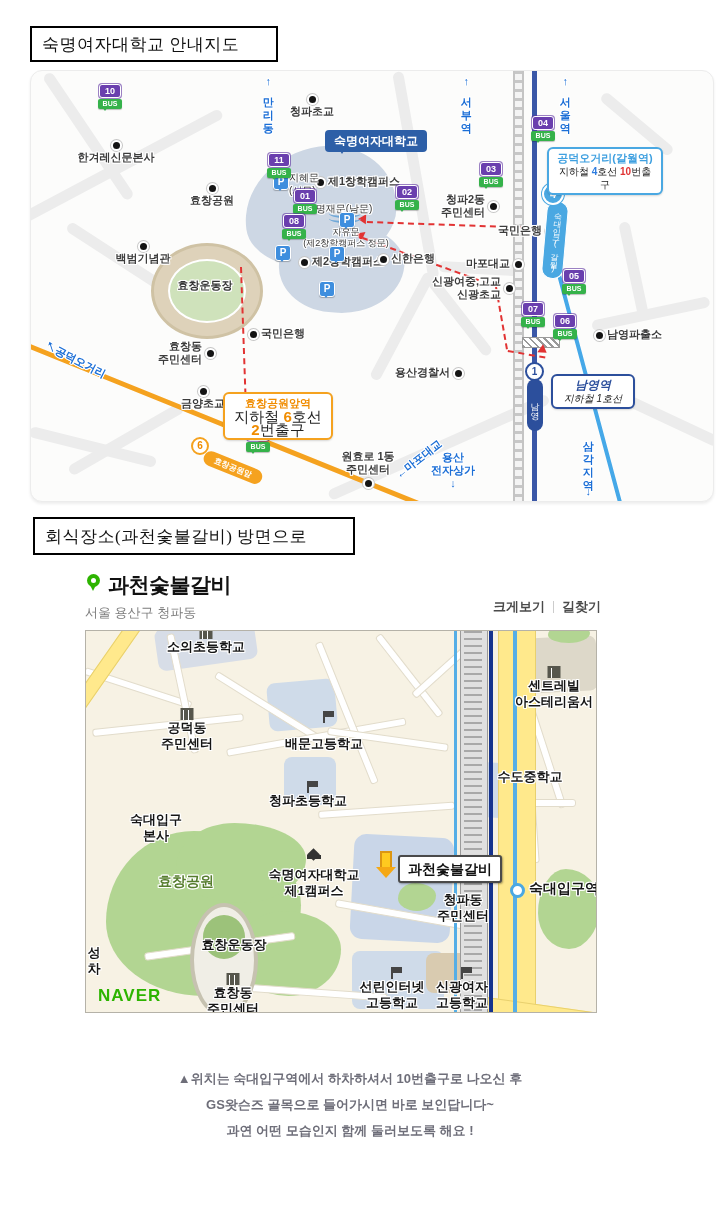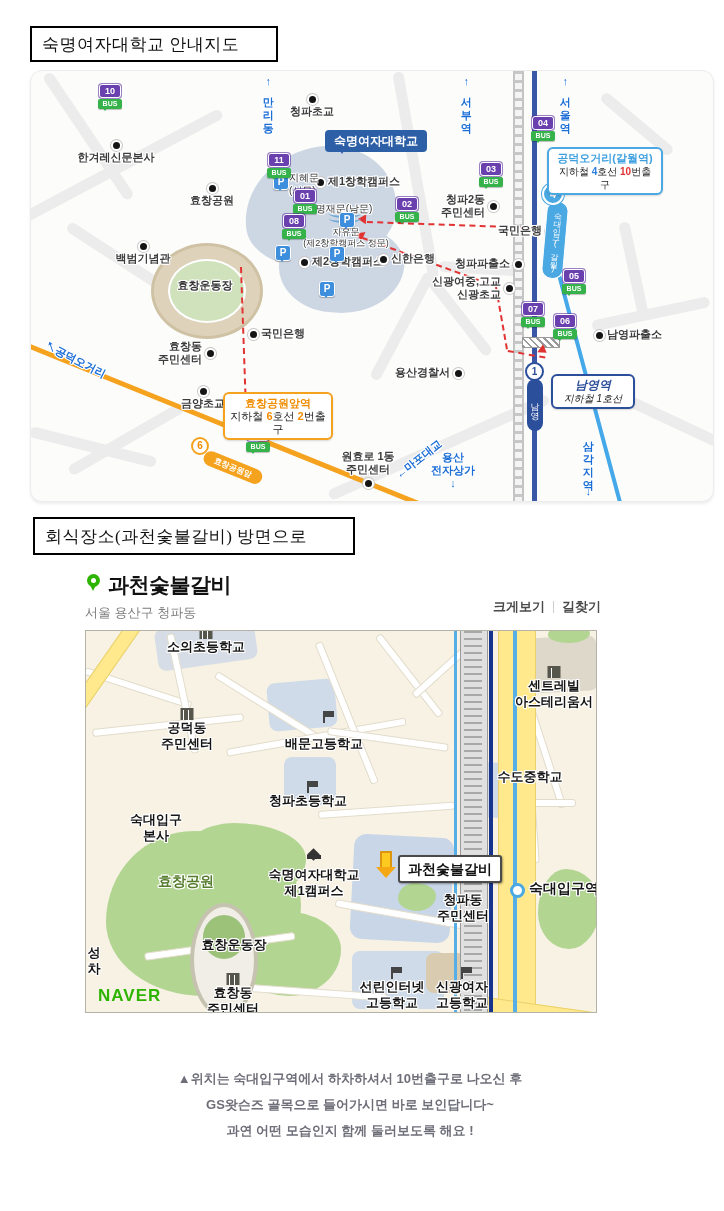--- a/index.html
+++ b/index.html
@@ -56,21 +56,21 @@
   .pillv{writing-mode:vertical-rl;text-orientation:upright;}
   .callout{position:absolute;background:#fff;border:2px solid;border-radius:6px;text-align:center;
         padding:2px 5px;z-index:8;box-shadow:0 1px 2px rgba(0,0,0,.15);}
   .callout .c1{font-weight:bold;font-size:11px;line-height:14px;}
   .callout .c2{font-size:10px;line-height:13px;color:#222;}
   .n-blue{color:#2e7de0;font-weight:bold;}
   .n-red{color:#e03333;font-weight:bold;}
   .n-org{color:#f08c00;font-weight:bold;}
   .co-suk{border-color:var(--station-lightblue);} .co-suk .c1{color:#3fa0e0;}
   .co-nam{border-color:#2c4f9c;} .co-nam .c1{color:#2c4f9c;font-size:12px;}
-  .co-hyo{border-color:var(--line6-orange);} .co-hyo .c1{color:#f08c00;} .co-hyo .c2{font-size:11px;}
+  .co-hyo{border-color:var(--line6-orange);} .co-hyo .c1{color:#f08c00;} .co-hyo .c2{font-size:15px;}
   .univ-co{position:absolute;background:var(--univ-blue);color:#fff;font:bold 12px/22px "Liberation Sans",sans-serif;
         border-radius:4px;padding:0 9px;z-index:8;}
   .univ-co::after{content:"";position:absolute;left:12px;bottom:-7px;border:5px solid transparent;border-top:8px solid var(--univ-blue);}
   .wave{position:absolute;width:32px;height:7px;border:0;border-bottom:2px solid #6fa8d8;border-radius:50%;z-index:3;}
   
   .pin{position:absolute;width:13px;height:13px;background:var(--marker-green);border-radius:50%;}
   .pin::before{content:"";position:absolute;left:4px;top:4px;width:5px;height:5px;background:#fff;border-radius:50%;}
   .pin::after{content:"";position:absolute;left:3px;top:11px;border:3.5px solid transparent;border-top:6px solid var(--marker-green);}
   .rname{position:absolute;font:bold 21px/1 "Liberation Sans",sans-serif;color:#111;letter-spacing:-.5px;}
   .raddr{position:absolute;font:13px/1 "Liberation Sans",sans-serif;color:#7c7c7c;}
@@ -204,21 +204,21 @@
         <div class="bustag">BUS</div>
       </div>
       <div class="busstop" style="left: 262px; top: 118px;">
         <div class="busnum">01</div>
         <div class="bustag">BUS</div>
       </div>
       <div class="busstop" style="left: 251px; top: 143px;">
         <div class="busnum">08</div>
         <div class="bustag">BUS</div>
       </div>
-      <div class="busstop" style="left: 364px; top: 126px;">
+      <div class="busstop" style="left: 364px; top: 114px;">
         <div class="busnum">02</div>
         <div class="bustag">BUS</div>
       </div>
       <div class="busstop" style="left: 448px; top: 91px;">
         <div class="busnum">03</div>
         <div class="bustag">BUS</div>
       </div>
       <div class="busstop" style="left: 500px; top: 45px;">
         <div class="busnum">04</div>
         <div class="bustag">BUS</div>
@@ -260,21 +260,21 @@
       <div class="poi-t halo" style="left: 360px; top: 188px; transform: translateY(-50%);">신한은행</div>
       <div class="dot" style="left: 474.5px; top: 213.5px;"></div>
       <div class="poi-t halo" style="left: 470px; top: 217px; transform: translate(-100%, -50%); text-align: right;">신광여중,고교
 신광초교</div>
       <div class="dot" style="left: 458.5px; top: 131.5px;"></div>
       <div class="poi-t halo" style="left: 454px; top: 135px; transform: translate(-100%, -50%); text-align: right;">청파2동
 주민센터</div>
       <div class="dot" style="left: 515.5px; top: 156.5px;"></div>
       <div class="poi-t halo" style="left: 511px; top: 160px; transform: translate(-100%, -50%); text-align: right;">국민은행</div>
       <div class="dot" style="left: 483.5px; top: 189.5px;"></div>
-      <div class="poi-t halo" style="left: 479px; top: 193px; transform: translate(-100%, -50%); text-align: right;">청파파출소</div>
+      <div class="poi-t halo" style="left: 479px; top: 193px; transform: translate(-100%, -50%); text-align: right;">마포대교</div>
       <div class="dot" style="left: 218.5px; top: 259.5px;"></div>
       <div class="poi-t halo" style="left: 230px; top: 263px; transform: translateY(-50%);">국민은행</div>
       <div class="dot" style="left: 175.5px; top: 278.5px;"></div>
       <div class="poi-t halo" style="left: 171px; top: 282px; transform: translate(-100%, -50%); text-align: right;">효창동
 주민센터</div>
       <div class="dot" style="left: 168.5px; top: 316.5px;"></div>
       <div class="poi-t halo" style="left: 172px; top: 326px; transform: translateX(-50%); text-align: center;">금양초교</div>
       <div class="dot" style="left: 333.5px; top: 408.5px;"></div>
       <div class="poi-t halo" style="left: 337px; top: 405px; transform: translate(-50%, -100%); text-align: center;">원효로 1동
 주민센터</div>

